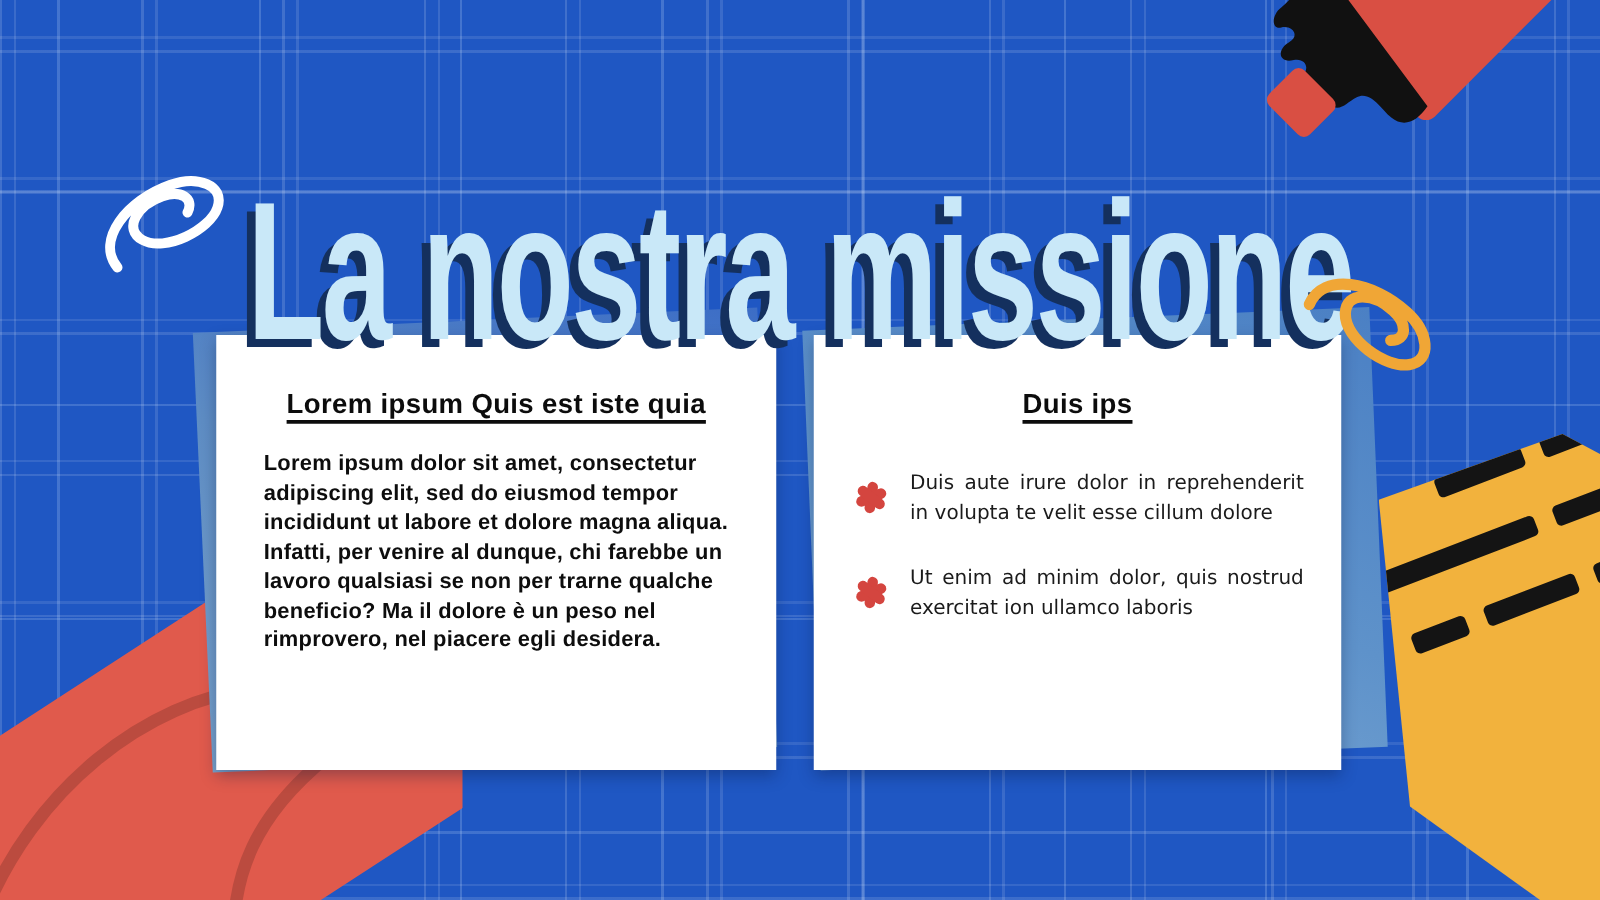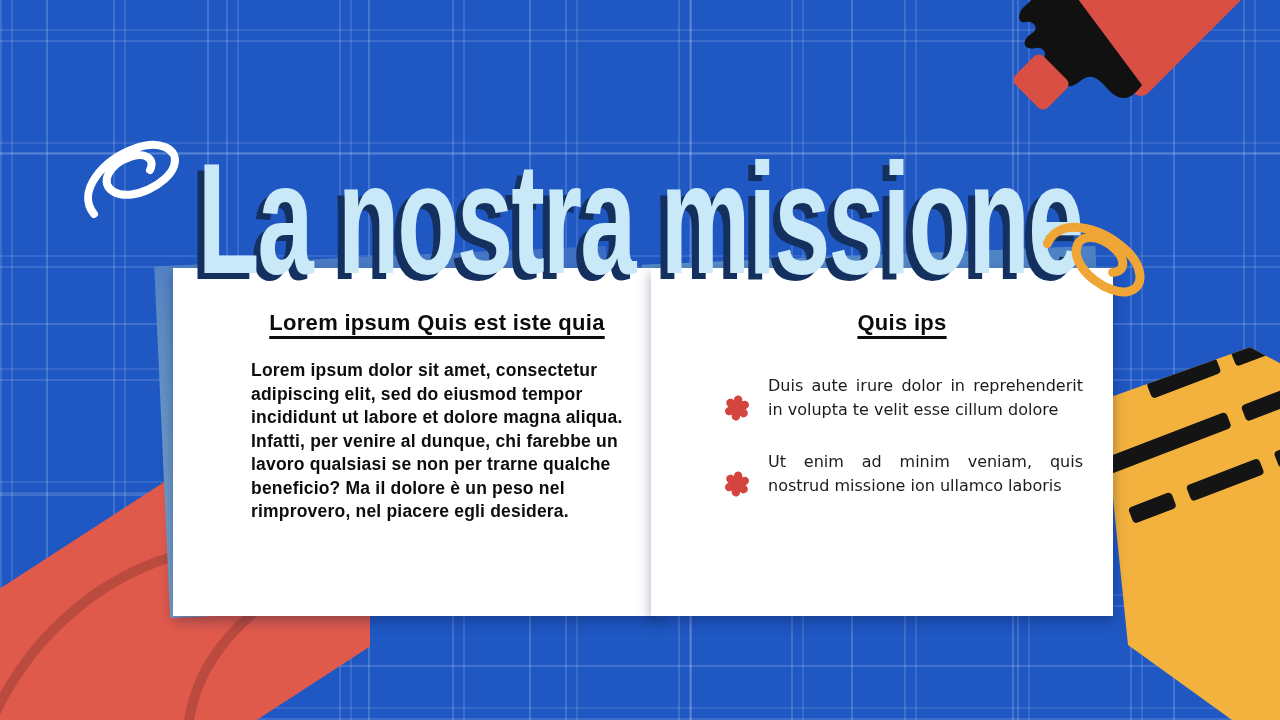--- a/index.html
+++ b/index.html
@@ -28,34 +28,34 @@
   .backing.left{
     left:162px;top:256px;width:452px;height:352px;transform:rotate(-2.6deg);
     background:linear-gradient(200deg,#3c6dc6 0%,#5e8dc4 45%,#79a3cd 100%);
   }
   .backing.right{
     left:649px;top:255px;width:454px;height:352px;transform:rotate(-2.4deg);
     background:linear-gradient(205deg,#4b80c4 0%,#5e92ca 50%,#7ca8d4 100%);
   }
 
   
-  .card{position:absolute;background:#FFFFFF;box-shadow:0 5px 12px rgba(8,24,60,.35);padding-left:40px;}
+  .card{position:absolute;background:#FFFFFF;box-shadow:0 5px 12px rgba(8,24,60,.35);}
   .card.cleft{left:173px;top:268px;width:448px;height:348px;}
   .card.cright{left:651px;top:268px;width:422px;height:348px;}
   .card-heading{
     margin-top:42px;text-align:center;font-size:22px;font-weight:bold;color:#0C0C0C;
     letter-spacing:.3px;text-decoration:underline;text-underline-offset:6px;
     text-decoration-thickness:2.5px;
   }
   .left-body{
     margin:23px 34px 0 38px;font-size:17.5px;font-weight:bold;line-height:23.5px;
     color:#0D0D0D;letter-spacing:.2px;
   }
   .bullets{margin:38px 30px 0 32px;display:flex;flex-direction:column;gap:28px;}
-  .bullet{display:flex;align-items:flex-end;gap:17px;}
+  .bullet{display:flex;align-items:center;gap:17px;}
   .bullet-text{
     flex:1;font-family:"DejaVu Sans",sans-serif;font-size:16px;line-height:24px;
     color:#1B1B1B;text-align:justify;
   }
   .asterisk{flex:0 0 28px;width:28px;height:28px;}
 
   
   .clip-white{left:80px;top:126px;width:120px;height:110px;}
   .clip-yellow{left:1040px;top:208px;width:110px;height:118px;z-index:9;}
   .marker-body{
@@ -109,41 +109,41 @@
         </div>
     </div>
   </div>
 
   <div class="card cleft">
     <div class="card-heading">Lorem ipsum Quis est iste quia</div>
     <div class="left-body">Lorem ipsum dolor sit amet, consectetur adipiscing elit, sed do eiusmod tempor incididunt ut labore et dolore magna aliqua. Infatti, per venire al dunque, chi farebbe un lavoro qualsiasi se non per trarne qualche beneficio? Ma il dolore è un peso nel rimprovero, nel piacere egli desidera.</div>
   </div>
 
   <div class="card cright">
-    <div class="card-heading">Quis ips</div>
+    <div class="card-heading">Duis ips</div>
     <div class="bullets">
       <div class="bullet">
         <svg class="asterisk" viewBox="-15 -15 30 30">
           <g fill="#D4453F" transform="rotate(8)">
             <rect x="-4.5" y="-13.5" width="9" height="27" rx="4.5"></rect>
             <rect x="-4.5" y="-13.5" width="9" height="27" rx="4.5" transform="rotate(60)"></rect>
             <rect x="-4.5" y="-13.5" width="9" height="27" rx="4.5" transform="rotate(120)"></rect>
           </g>
         </svg>
         <div class="bullet-text">Duis aute irure dolor in reprehenderit in volupta te velit esse cillum dolore</div>
       </div>
       <div class="bullet">
         <svg class="asterisk" viewBox="-15 -15 30 30">
           <g fill="#D4453F" transform="rotate(8)">
             <rect x="-4.5" y="-13.5" width="9" height="27" rx="4.5"></rect>
             <rect x="-4.5" y="-13.5" width="9" height="27" rx="4.5" transform="rotate(60)"></rect>
             <rect x="-4.5" y="-13.5" width="9" height="27" rx="4.5" transform="rotate(120)"></rect>
           </g>
         </svg>
-        <div class="bullet-text">Ut enim ad minim veniam, quis nostrud missione ion ullamco laboris</div>
+        <div class="bullet-text">Ut enim ad minim dolor, quis nostrud exercitat ion ullamco laboris</div>
       </div>
     </div>
   </div>
 
   <svg class="abs clip-white" viewBox="0 0 120 110">
     <path d="M 14 88 C -4 66, 22 34, 56 22 C 78 14, 100 22, 94 40 C 88 58, 52 76, 34 66 C 18 57, 30 38, 50 31 C 64 26, 76 32, 70 44" fill="none" stroke="#FFFFFF" stroke-width="8" stroke-linecap="round"></path>
   </svg>
 
   <div class="abs marker-body"></div>
   <svg class="abs marker-black" viewBox="0 0 170 120">

